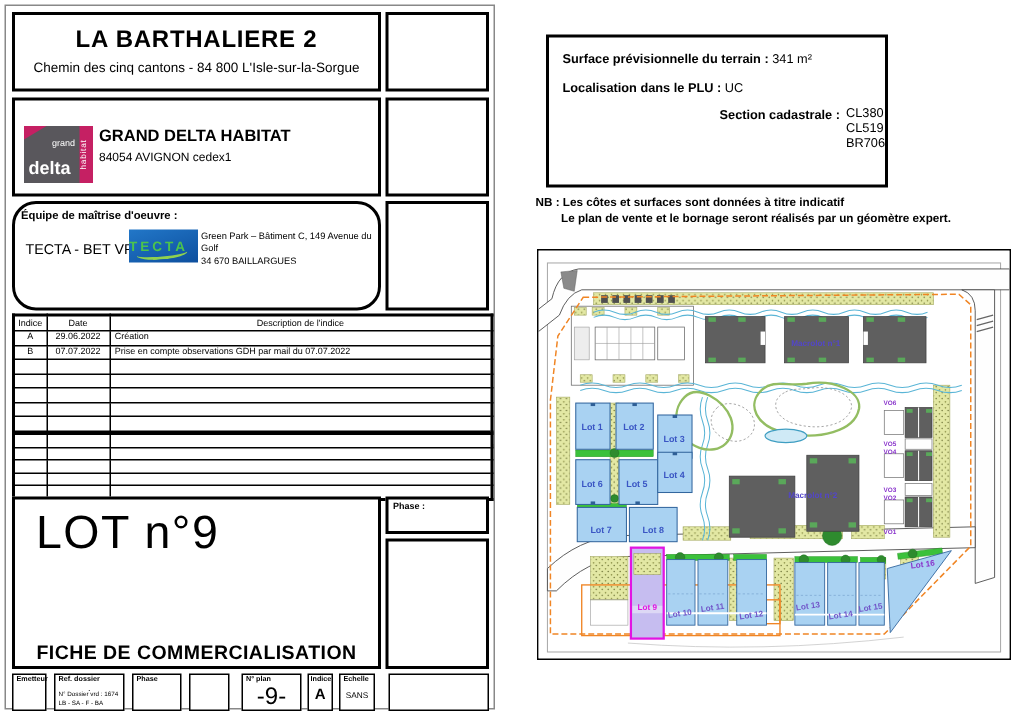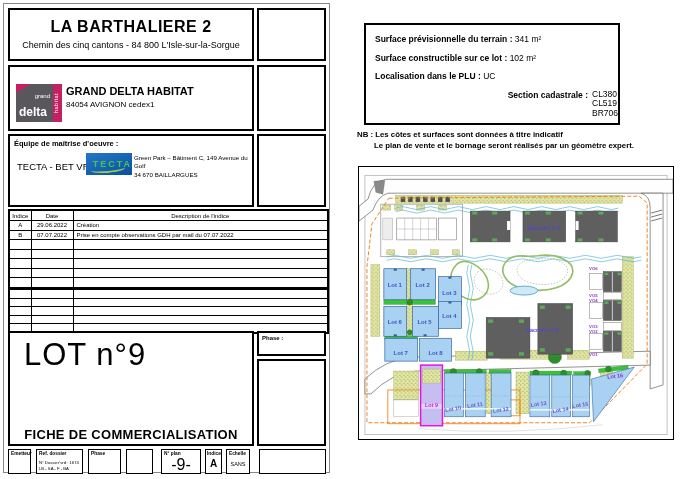--- a/index.html
+++ b/index.html
@@ -14,40 +14,40 @@
   .owner-name{position:absolute;left:56px;top:18px;font-size:11px;font-weight:bold;}
   .owner-addr{position:absolute;left:56px;top:33px;font-size:8px;line-height:1.3;}
   
   .gdh{position:absolute;left:6px;top:17px;width:46px;height:38px;background:#59575c;}
   .gdh .tri{position:absolute;left:0;top:0;width:0;height:0;border-top:9px solid #c52063;border-right:15px solid transparent;}
   .gdh .grand{position:absolute;right:12px;top:9px;color:#fff;font-size:6px;}
   .gdh .delta{position:absolute;left:3px;bottom:3px;color:#fff;font-weight:bold;font-size:12px;}
   .gdh .hab{position:absolute;right:0;top:0;width:9px;height:100%;background:#c52063;color:#fff;font-size:5.5px;writing-mode:vertical-rl;transform:rotate(180deg);text-align:center;letter-spacing:.5px;}
   
   .moe-name{position:absolute;left:7px;top:25px;font-size:9.5px;}
-  .tecta{position:absolute;left:76px;top:17px;width:46px;height:22px;background:linear-gradient(160deg,#2277c8,#0d4f9e);display:flex;align-items:center;justify-content:flex-end;}
+  .tecta{position:absolute;left:76px;top:17px;width:46px;height:22px;background:linear-gradient(160deg,#2277c8,#0d4f9e);display:flex;align-items:center;justify-content:flex-start;}
   .tecta .tx{color:#4cc44c;font-weight:bold;font-size:9px;letter-spacing:2px;}
   .tecta .sw{position:absolute;left:5px;right:7px;bottom:2px;height:6px;border-bottom:2px solid #8fd14f;border-radius:50%;transform:rotate(-5deg);}
   .moe-addr{position:absolute;left:124px;top:18px;font-size:6.2px;line-height:1.35;}
   
   table.rev{position:absolute;border-collapse:collapse;table-layout:fixed;background:#fff;border:2px solid #000;}
   table.rev td,table.rev th{border:1px solid #000;font-size:6px;font-weight:normal;padding:0;height:8.5px;line-height:8px;overflow:hidden;white-space:nowrap;text-align:center;}
   table.rev td.desc{text-align:left;padding-left:3px;}
   table.rev tr.hdr th{height:9px;}
   table.rev2 td{height:7.5px;}
   .lot-number{position:absolute;left:14px;top:4px;font-size:31px;letter-spacing:1px;}
   .doc-title{position:absolute;left:0;right:0;top:46px;text-align:center;font-size:13px;font-weight:bold;letter-spacing:.3px;margin-top:48px;}
   .tinylbl{font-size:4.8px;font-weight:bold;padding:1px 0 0 2px;}
   .strip-val-big{position:absolute;left:0;right:0;top:6px;text-align:center;font-size:16px;}
   .strip-val-a{position:absolute;left:0;right:0;top:8px;text-align:center;font-size:10px;font-weight:bold;}
   .strip-val-s{position:absolute;left:0;right:0;top:11px;text-align:center;font-size:5.5px;}
   .ref-dot{position:absolute;left:0;right:0;top:8px;text-align:center;font-size:6px;}
   .ref-lines{position:absolute;left:2px;bottom:2px;font-size:4.2px;line-height:1.3;}
   
-  .info-box{position:absolute;left:364px;top:23px;width:256px;height:102px;border:2px solid #000;box-sizing:border-box;padding:9px 0 0 9px;background:#fff;}
+  .info-box{position:absolute;left:364px;top:23px;width:228px;height:102px;border:2px solid #000;box-sizing:border-box;padding:9px 0 0 9px;background:#fff;}
   .info-row{font-size:8.5px;margin-bottom:8.5px;}
   .info-row b{font-weight:bold;}
   .cad-row{font-size:8.5px;display:flex;justify-content:flex-end;}
   .cad-vals{margin-left:4px;line-height:1.15;}
   .nb{position:absolute;left:357px;top:130px;font-size:7.8px;font-weight:bold;line-height:1.35;}
   .nb .l2{margin-left:17px;}
   .plan-box{position:absolute;left:358px;top:166px;width:316px;height:274px;border:1px solid #000;box-sizing:border-box;background:#fff;}
   .plan-box svg{display:block;width:100%;height:100%;}
 </style>
 </head>
@@ -70,21 +70,21 @@
         <div class="delta">delta</div>
         <div class="hab">habitat</div>
       </div>
       <div class="owner-name">GRAND DELTA HABITAT</div>
       <div class="owner-addr">
         <div>84054 AVIGNON cedex1</div>
       </div>
     </div>
     <div class="bx" style="left:253px;top:61px;width:69px;height:66px;"></div>
 
-    <div class="bx" style="left:4px;top:130px;width:246px;height:73px;">
+    <div class="bx" style="left:4px;top:130px;width:246px;height:73px;border-radius:16px;">
       <div class="lbl">Équipe de maîtrise d'oeuvre :</div>
       <div class="moe-name">TECTA -  BET VRD</div>
       <div class="tecta">
         <span class="tx">TECTA</span>
         <span class="sw"></span>
       </div>
       <div class="moe-addr">
         <div>Green Park – Bâtiment C, 149 Avenue du Golf</div>
         <div>34 670 BAILLARGUES</div>
       </div>
@@ -217,24 +217,20 @@
       <div class="tinylbl">Echelle</div>
       <div class="strip-val-s">SANS</div>
     </div>
     <div class="bx1" style="left:255px;top:445px;width:67px;height:25px;"></div>
   </div>
 
   <div class="info-box">
     <div class="info-row">
       <b>Surface prévisionnelle du terrain :</b>
       <span>341 m²</span>
-    </div>
-    <div class="info-row">
-      <b>Surface constructible sur ce lot :</b>
-      <span>102 m²</span>
     </div>
     <div class="info-row">
       <b>Localisation dans le PLU :</b>
       <span>UC</span>
     </div>
     <div class="cad-row">
       <b>Section cadastrale :</b>
       <div class="cad-vals">
         <div>CL380</div>
         <div>CL519</div>

